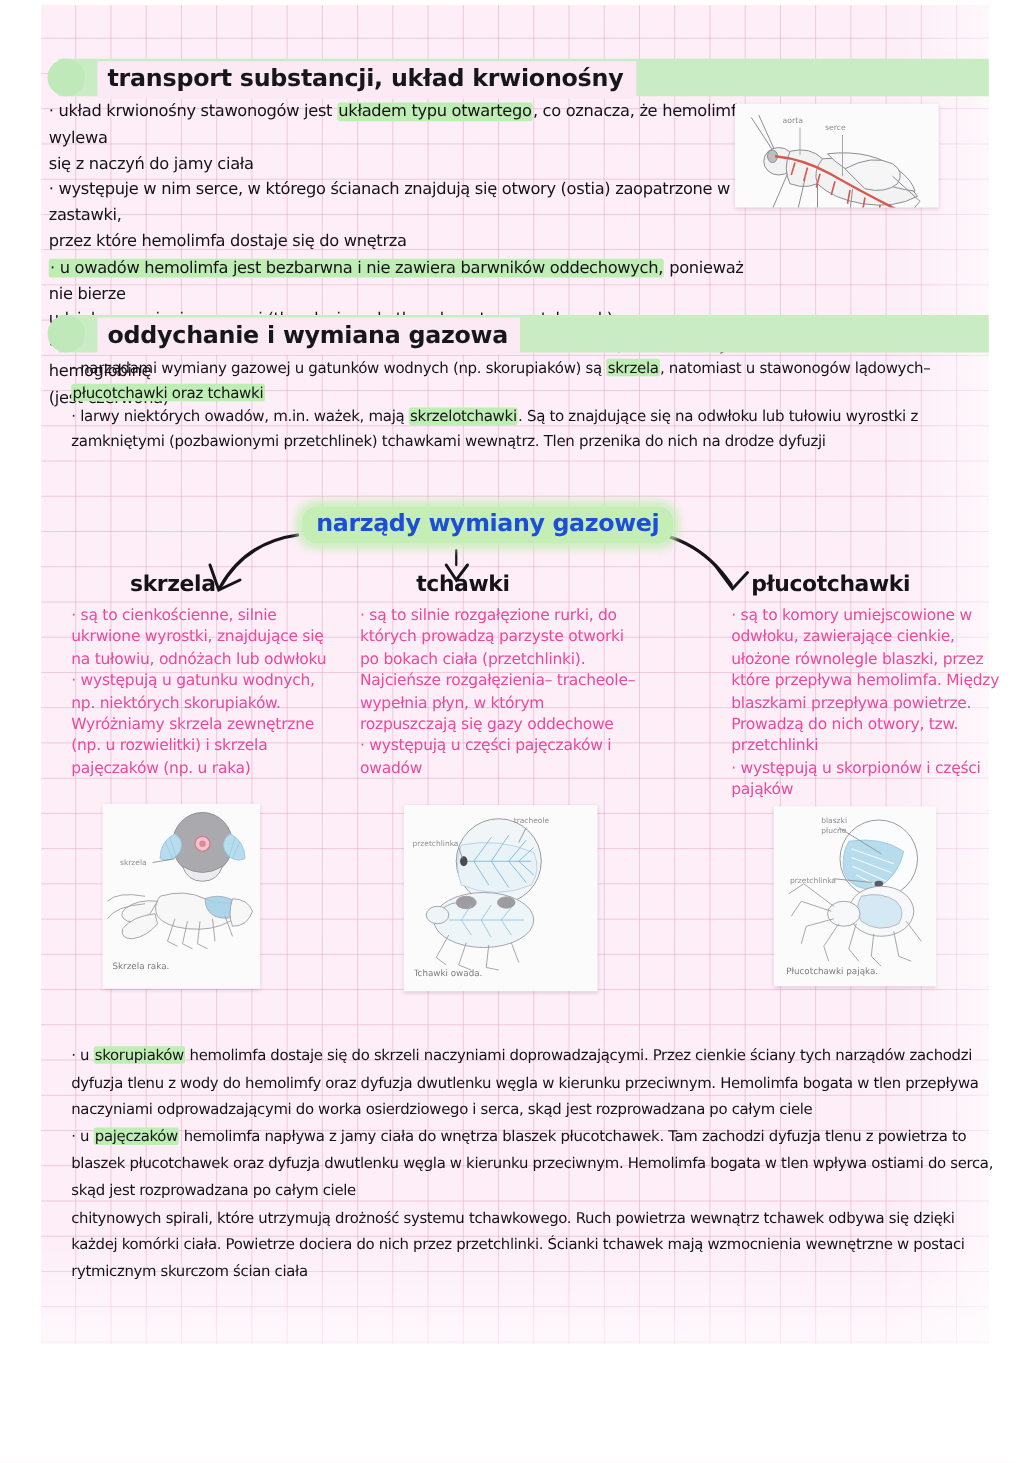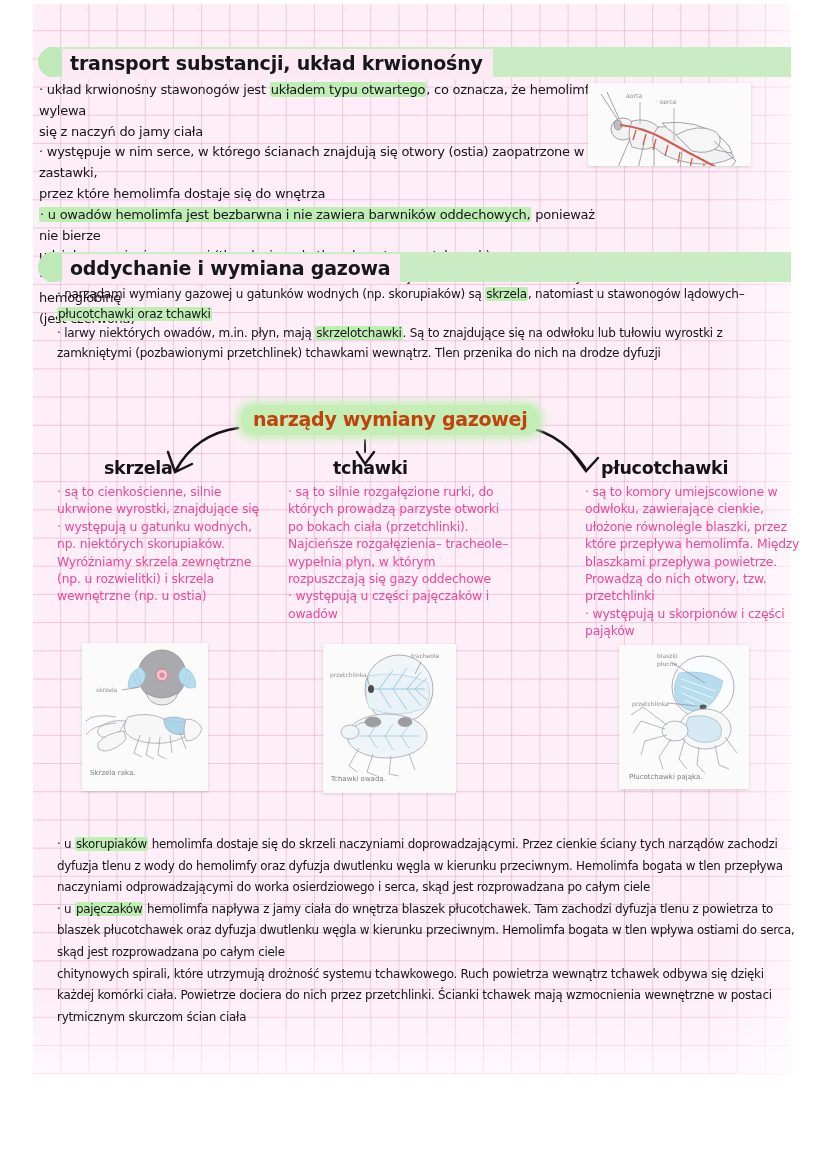--- a/index.html
+++ b/index.html
@@ -52,39 +52,40 @@
     position: absolute;
     font-family: "DejaVu Sans", sans-serif;
     font-weight: 700;
     font-size: 19px;
     color: #17161a;
     letter-spacing: -0.2px;
     white-space: nowrap;
     background: #fbeaf4;
     padding: 3px 10px 4px 8px;
     line-height: 23px;
+    margin-left: 16px;
   }
 
   
   .para {
     position: absolute;
     font-family: "DejaVu Sans", sans-serif;
     color: #161419;
     letter-spacing: -0.25px;
   }
   .para p { margin: 0; }
   .hl { background: #bfeeb4; padding: 0 1px; border-radius: 2px; }
 
   
   .node-main {
     position: absolute;
     font-family: "DejaVu Sans", sans-serif;
     font-weight: 700;
     font-size: 19px;
-    color: #c2410c;
+    color: #1d4ed8;
     white-space: nowrap;
     letter-spacing: -0.3px;
   }
   .node-main .bg {
     background: #c4eeb6;
     border-radius: 13px;
     padding: 3px 12px 5px 12px;
     box-shadow: 0 0 6px 5px rgba(196,238,182,0.75);
   }
   .col-head {
@@ -204,21 +205,21 @@
   <div class="hdr-band" style="left:47px; top:252px; width:744px;"></div>
   <div class="hdr-dot" style="left:38px; top:252px;"></div>
   <div class="hdr-title" style="left:62px; top:254px;">oddychanie i wymiana gazowa</div>
 
   <div class="para" style="left:57px; top:285px; width:740px; font-size:12px; line-height:19.6px;">
     <p>
       <span>· narządami wymiany gazowej u gatunków wodnych (np. skorupiaków) są </span><span class="hl">skrzela</span><span>, natomiast u stawonogów lądowych–</span>
     </p>
     <p><span class="hl">płucotchawki oraz tchawki</span></p>
     <p>
-      <span>· larwy niektórych owadów, m.in. płyn, mają </span><span class="hl">skrzelotchawki</span><span>. Są to znajdujące się na odwłoku lub tułowiu wyrostki z</span>
+      <span>· larwy niektórych owadów, m.in. ważek, mają </span><span class="hl">skrzelotchawki</span><span>. Są to znajdujące się na odwłoku lub tułowiu wyrostki z</span>
     </p>
     <p>zamkniętymi (pozbawionymi przetchlinek) tchawkami wewnątrz. Tlen przenika do nich na drodze dyfuzji</p>
   </div>
 
   <svg class="arrows">
     <g stroke="#16141a" stroke-width="2.6" fill="none" stroke-linecap="round">
 
       <path d="M238 428 Q196 434 176 470"></path>
       <path d="M168 452 L175 472 L192 464" stroke-width="2.4"></path>
 
@@ -234,25 +235,26 @@
     <span class="bg">narządy wymiany gazowej</span>
   </div>
 
   <div class="col-head" style="left:104px; top:458px;">skrzela</div>
   <div class="col-head" style="left:333px; top:458px;text-align:right;">tchawki</div>
   <div class="col-head" style="left:601px; top:458px;">płucotchawki</div>
 
   <div class="col-body" style="left:57px; top:483px; width:225px;">
     <p>· są to cienkościenne, silnie</p>
     <p>ukrwione wyrostki, znajdujące się</p>
+    <p>na tułowiu, odnóżach lub odwłoku</p>
     <p>· występują u gatunku wodnych,</p>
     <p>np. niektórych skorupiaków.</p>
     <p>Wyróżniamy skrzela zewnętrzne</p>
     <p>(np. u rozwielitki) i skrzela</p>
-    <p>wewnętrzne (np. u ostia)</p>
+    <p>pajęczaków (np. u raka)</p>
   </div>
 
   <div class="col-body" style="left:288px; top:483px; width:235px;">
     <p>· są to silnie rozgałęzione rurki, do</p>
     <p>których prowadzą parzyste otworki</p>
     <p>po bokach ciała (przetchlinki).</p>
     <p>Najcieńsze rozgałęzienia– tracheole–</p>
     <p>wypełnia płyn, w którym</p>
     <p>rozpuszczają się gazy oddechowe</p>
     <p>· występują u części pajęczaków i</p>
@@ -316,21 +318,21 @@
         <path d="M88 92 L90 110" fill="none"></path>
         <path d="M98 90 L104 106" fill="none"></path>
         <path d="M52 110 L60 114" fill="none"></path>
         <path d="M64 112 L72 116" fill="none"></path>
         <path d="M76 112 L84 116" fill="none"></path>
       </g>
     </svg>
     <div class="cap" style="left:8px; top:126px; font-size:7px;">Skrzela raka.</div>
   </div>
 
-  <div class="fig" style="left:323px; top:644px; width:133px; height:149px;">
+  <div class="fig" style="left:323px; top:644px; width:155px; height:149px;">
     <svg viewBox="0 0 133 149" width="133" height="149">
 
       <g>
         <circle cx="76" cy="45" r="34" fill="#f0f5f8" stroke="#9a9aa0" stroke-width="0.8"></circle>
         <path d="M46 32 q30 -6 58 6 q6 14 -2 26 q-28 12 -56 0 q-6 -16 0 -32 Z" fill="#e9f2f7" stroke="#a9c9dc" stroke-width="0.6"></path>
         <g stroke="#86c0dd" stroke-width="0.8" fill="none">
           <path d="M48 45 L102 45"></path>
           <path d="M56 45 L70 26"></path>
             <path d="M56 45 L68 64"></path>
           <path d="M70 45 L84 24"></path>

